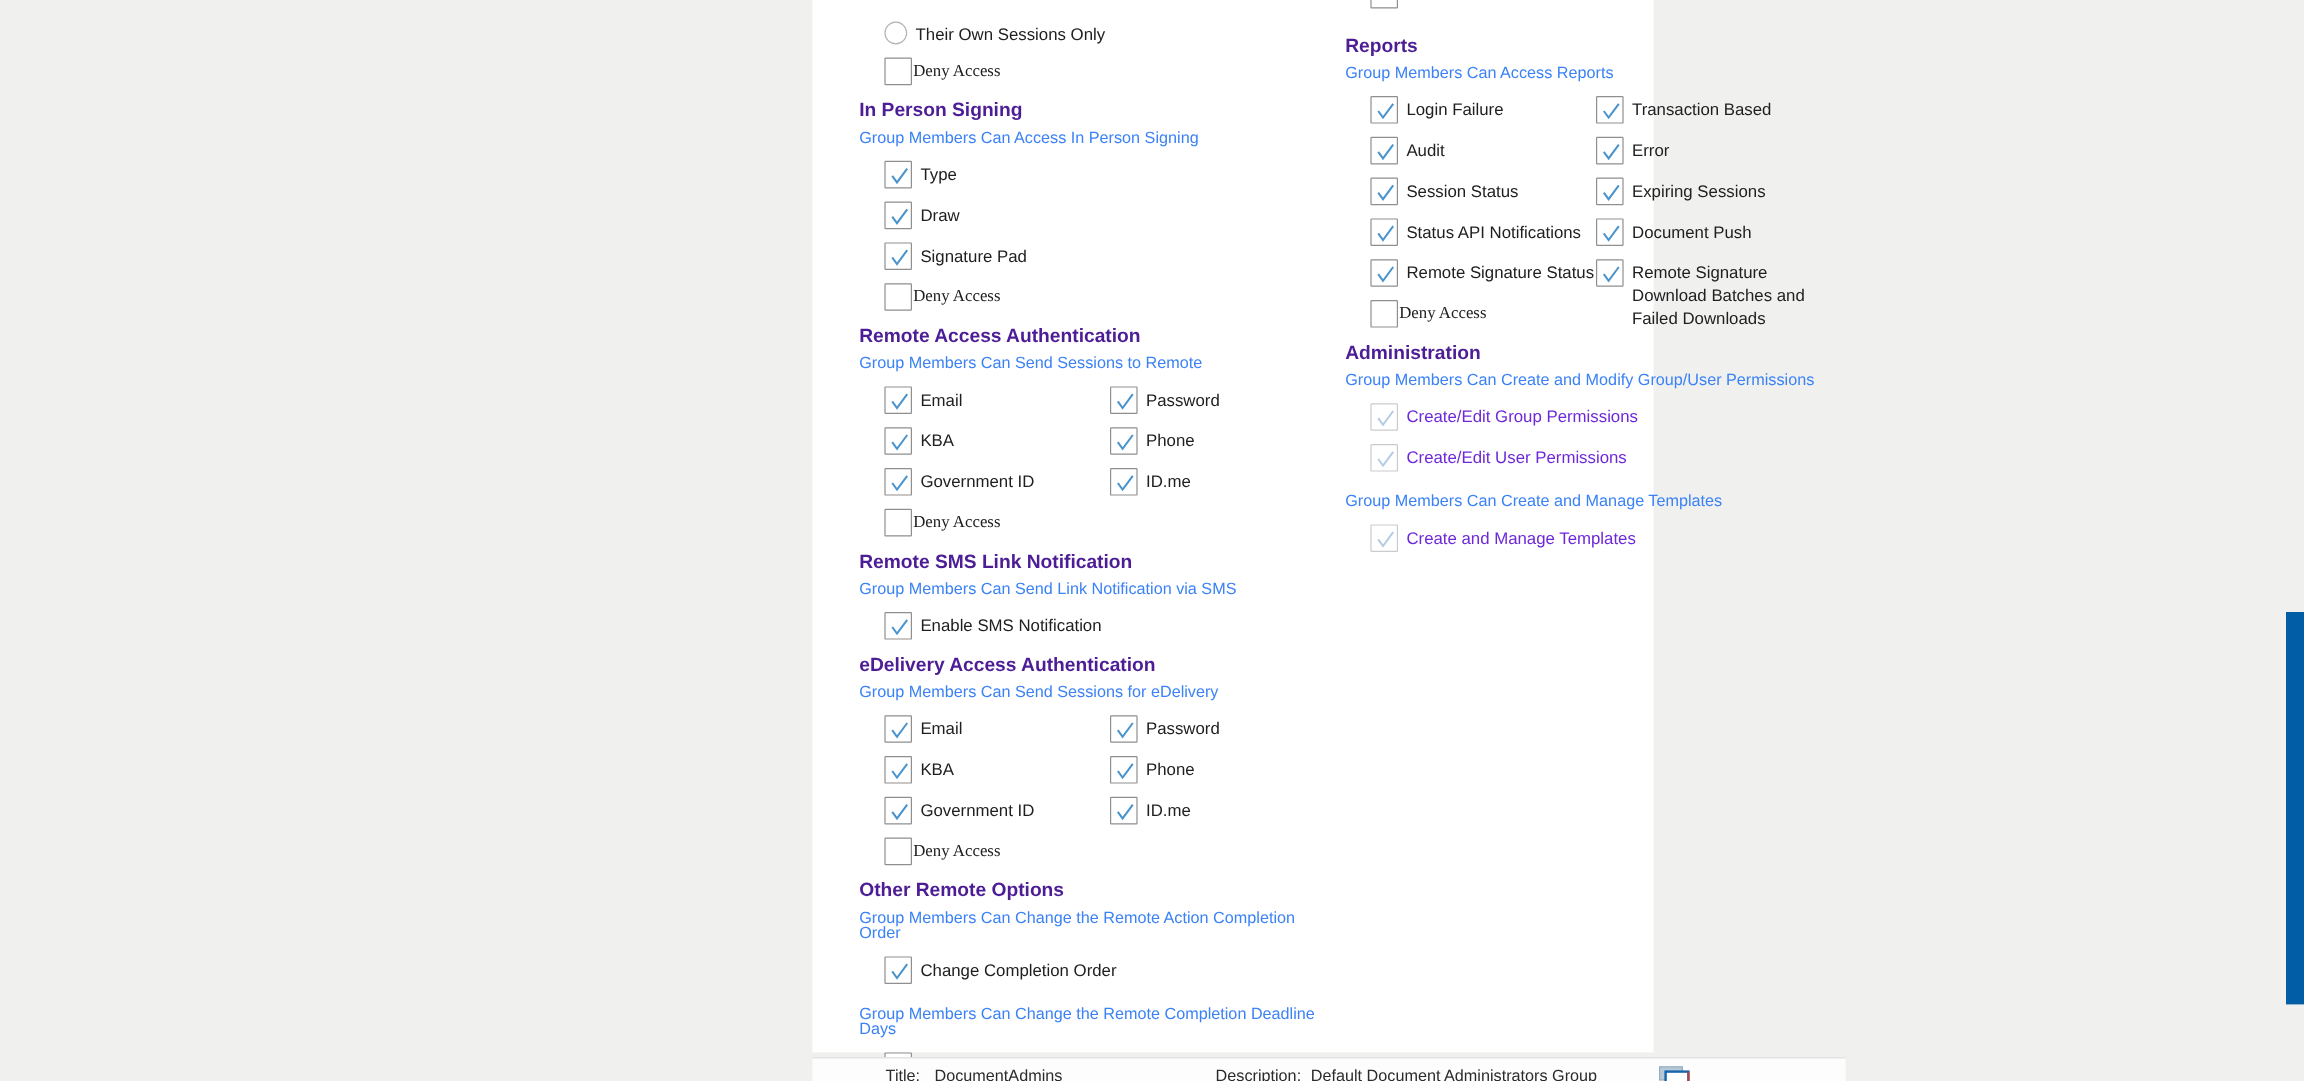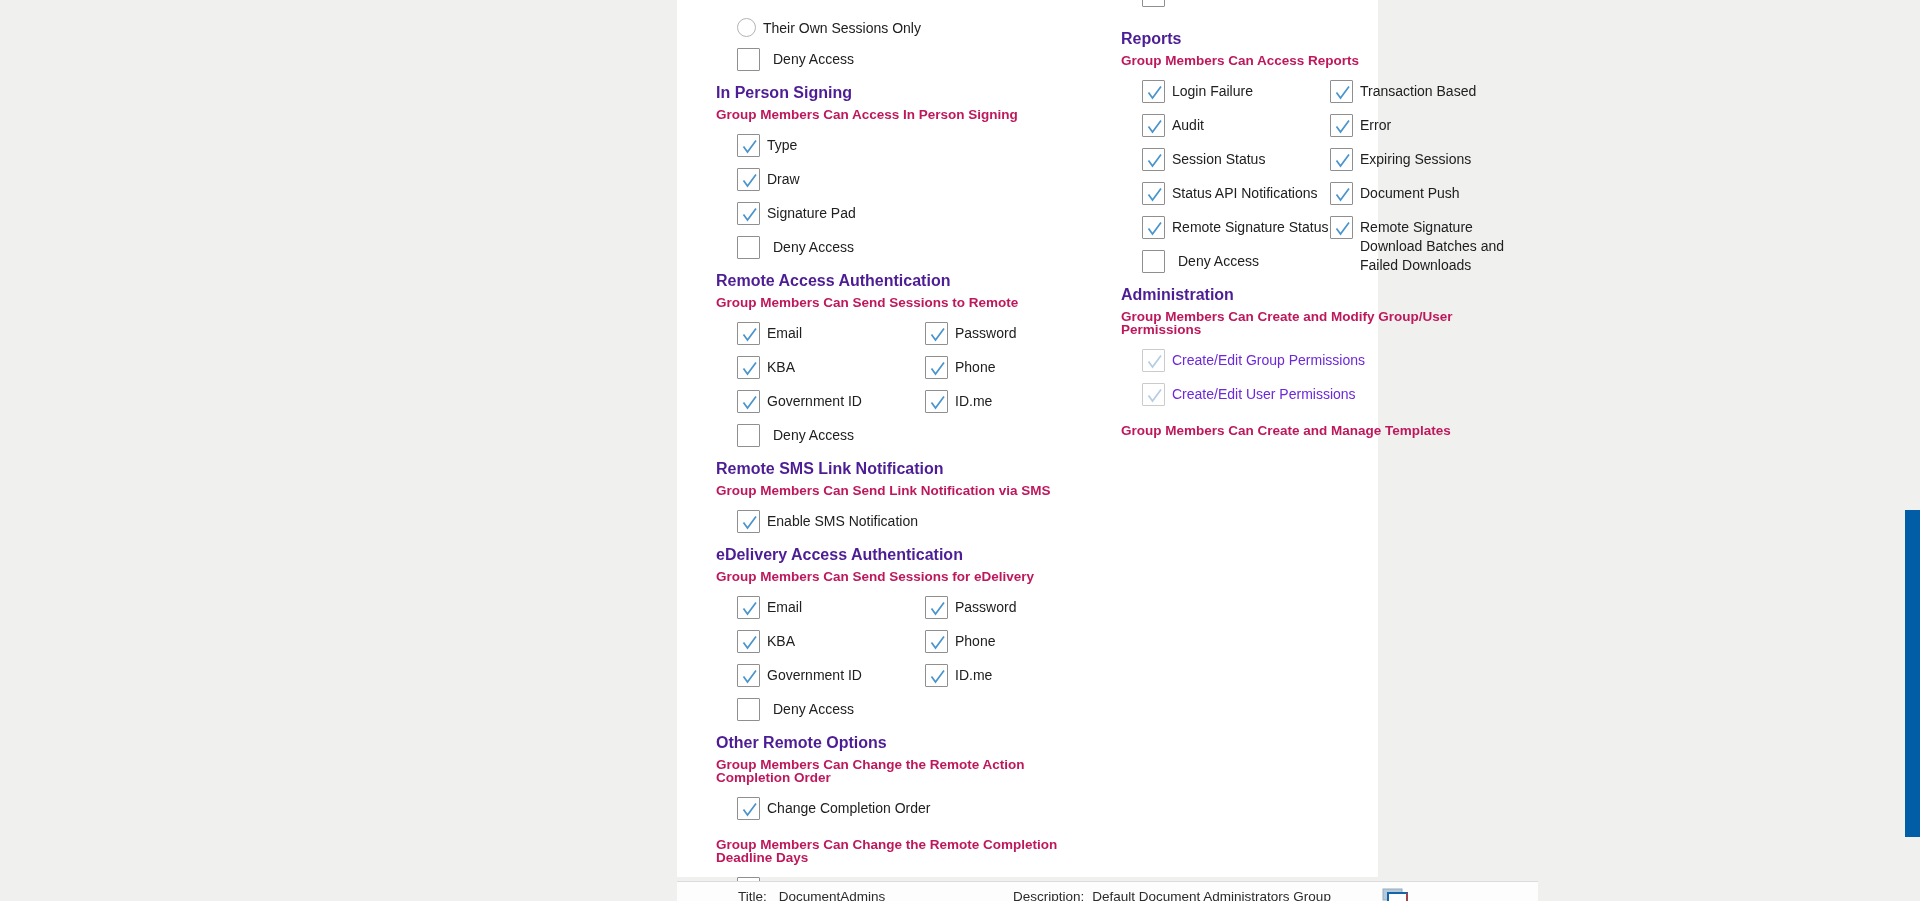--- a/index.html
+++ b/index.html
@@ -17,21 +17,21 @@
   .col{position:absolute;top:0;bottom:0;}
   .col-left{left:39px;width:385px;padding-top:5px;}
   .col-right{left:444px;width:410px;padding-top:17px;}
 
   .section-title{
     font-size:16px;font-weight:700;color:#4c1d95;line-height:16px;
     margin:14px 0 0 0;
   }
   .col > .section-title:first-child{margin-top:0;}
   .section-sub{
-    font-size:13.5px;font-weight:700;color:#be185d;line-height:13px;
+    font-size:13.5px;font-weight:400;color:#3b82f6;line-height:13px;
     margin:18px 0 0 0;
   }
   .section-title + .section-sub{margin-top:7px;}
   .rows{margin-top:13px;}
   .row{position:relative;padding-left:21px;}
   .row:not(:first-child){margin-top:11px;}
   .item{display:flex;align-items:flex-start;}
   .item2{position:absolute;left:209px;top:0;}
   .checkbox{
     flex:0 0 auto;width:23px;height:23px;box-sizing:border-box;
@@ -41,21 +41,21 @@
   .checkbox svg{position:absolute;left:1px;top:1px;}
   .radio{
     flex:0 0 auto;width:19px;height:19px;box-sizing:border-box;
     background:#fff;border:1px solid #b3b3b3;border-radius:50%;cursor:pointer;
   }
   .lbl{
     font-size:14px;line-height:17px;color:#202020;
     margin-left:7px;padding-top:3px;
   }
   .radio + .lbl{padding-top:2px;}
-  .item.deny .lbl{margin-left:13px;}
+  .item.deny .lbl{margin-left:1px;font-family:Liberation Serif, serif;}
   .col-right .item2 .lbl{max-width:162px;line-height:19px;padding-top:2px;}
   .item.disabled .checkbox{border-color:#cbcbcb;cursor:default;}
   .item.disabled .lbl{color:#6d28d9;}
   .checkbox.partial{position:absolute;top:-16px;left:21px;}
   
   .footerbar{
     position:absolute;left:677px;top:881px;width:861px;height:25px;
     background:#fdfdfd;border-top:1px solid #dcdcdc;box-sizing:border-box;
   }
   .footerbar .fmeta{position:absolute;top:7px;font-size:13.5px;color:#2b2b2b;white-space:nowrap;}
@@ -419,20 +419,32 @@
             <span class="checkbox">
               <svg width="21" height="21" viewBox="0 0 21 21">
                 <path d="M4.5 10.5 L8.5 16 L17 4.5" fill="none" stroke="#b4cde4" stroke-width="1.7"></path>
               </svg>
             </span>
             <span class="lbl">Create/Edit User Permissions</span>
           </div>
         </div>
       </div>
       <div class="section-sub">Group Members Can Create and Manage Templates</div>
+      <div class="rows">
+        <div class="row">
+          <div class="item disabled">
+            <span class="checkbox">
+              <svg width="21" height="21" viewBox="0 0 21 21">
+                <path d="M4.5 10.5 L8.5 16 L17 4.5" fill="none" stroke="#b4cde4" stroke-width="1.7"></path>
+              </svg>
+            </span>
+            <span class="lbl">Create and Manage Templates</span>
+          </div>
+        </div>
+      </div>
     </div>
 </div>
 
 <div class="footerbar">
   <div class="fmeta f-title">
     <span class="flabel">Title:</span><span class="fvalue">DocumentAdmins</span>
   </div>
   <div class="fmeta f-desc">
     <span class="flabel">Description:</span><span class="fvalue">Default Document Administrators Group</span>
   </div>

